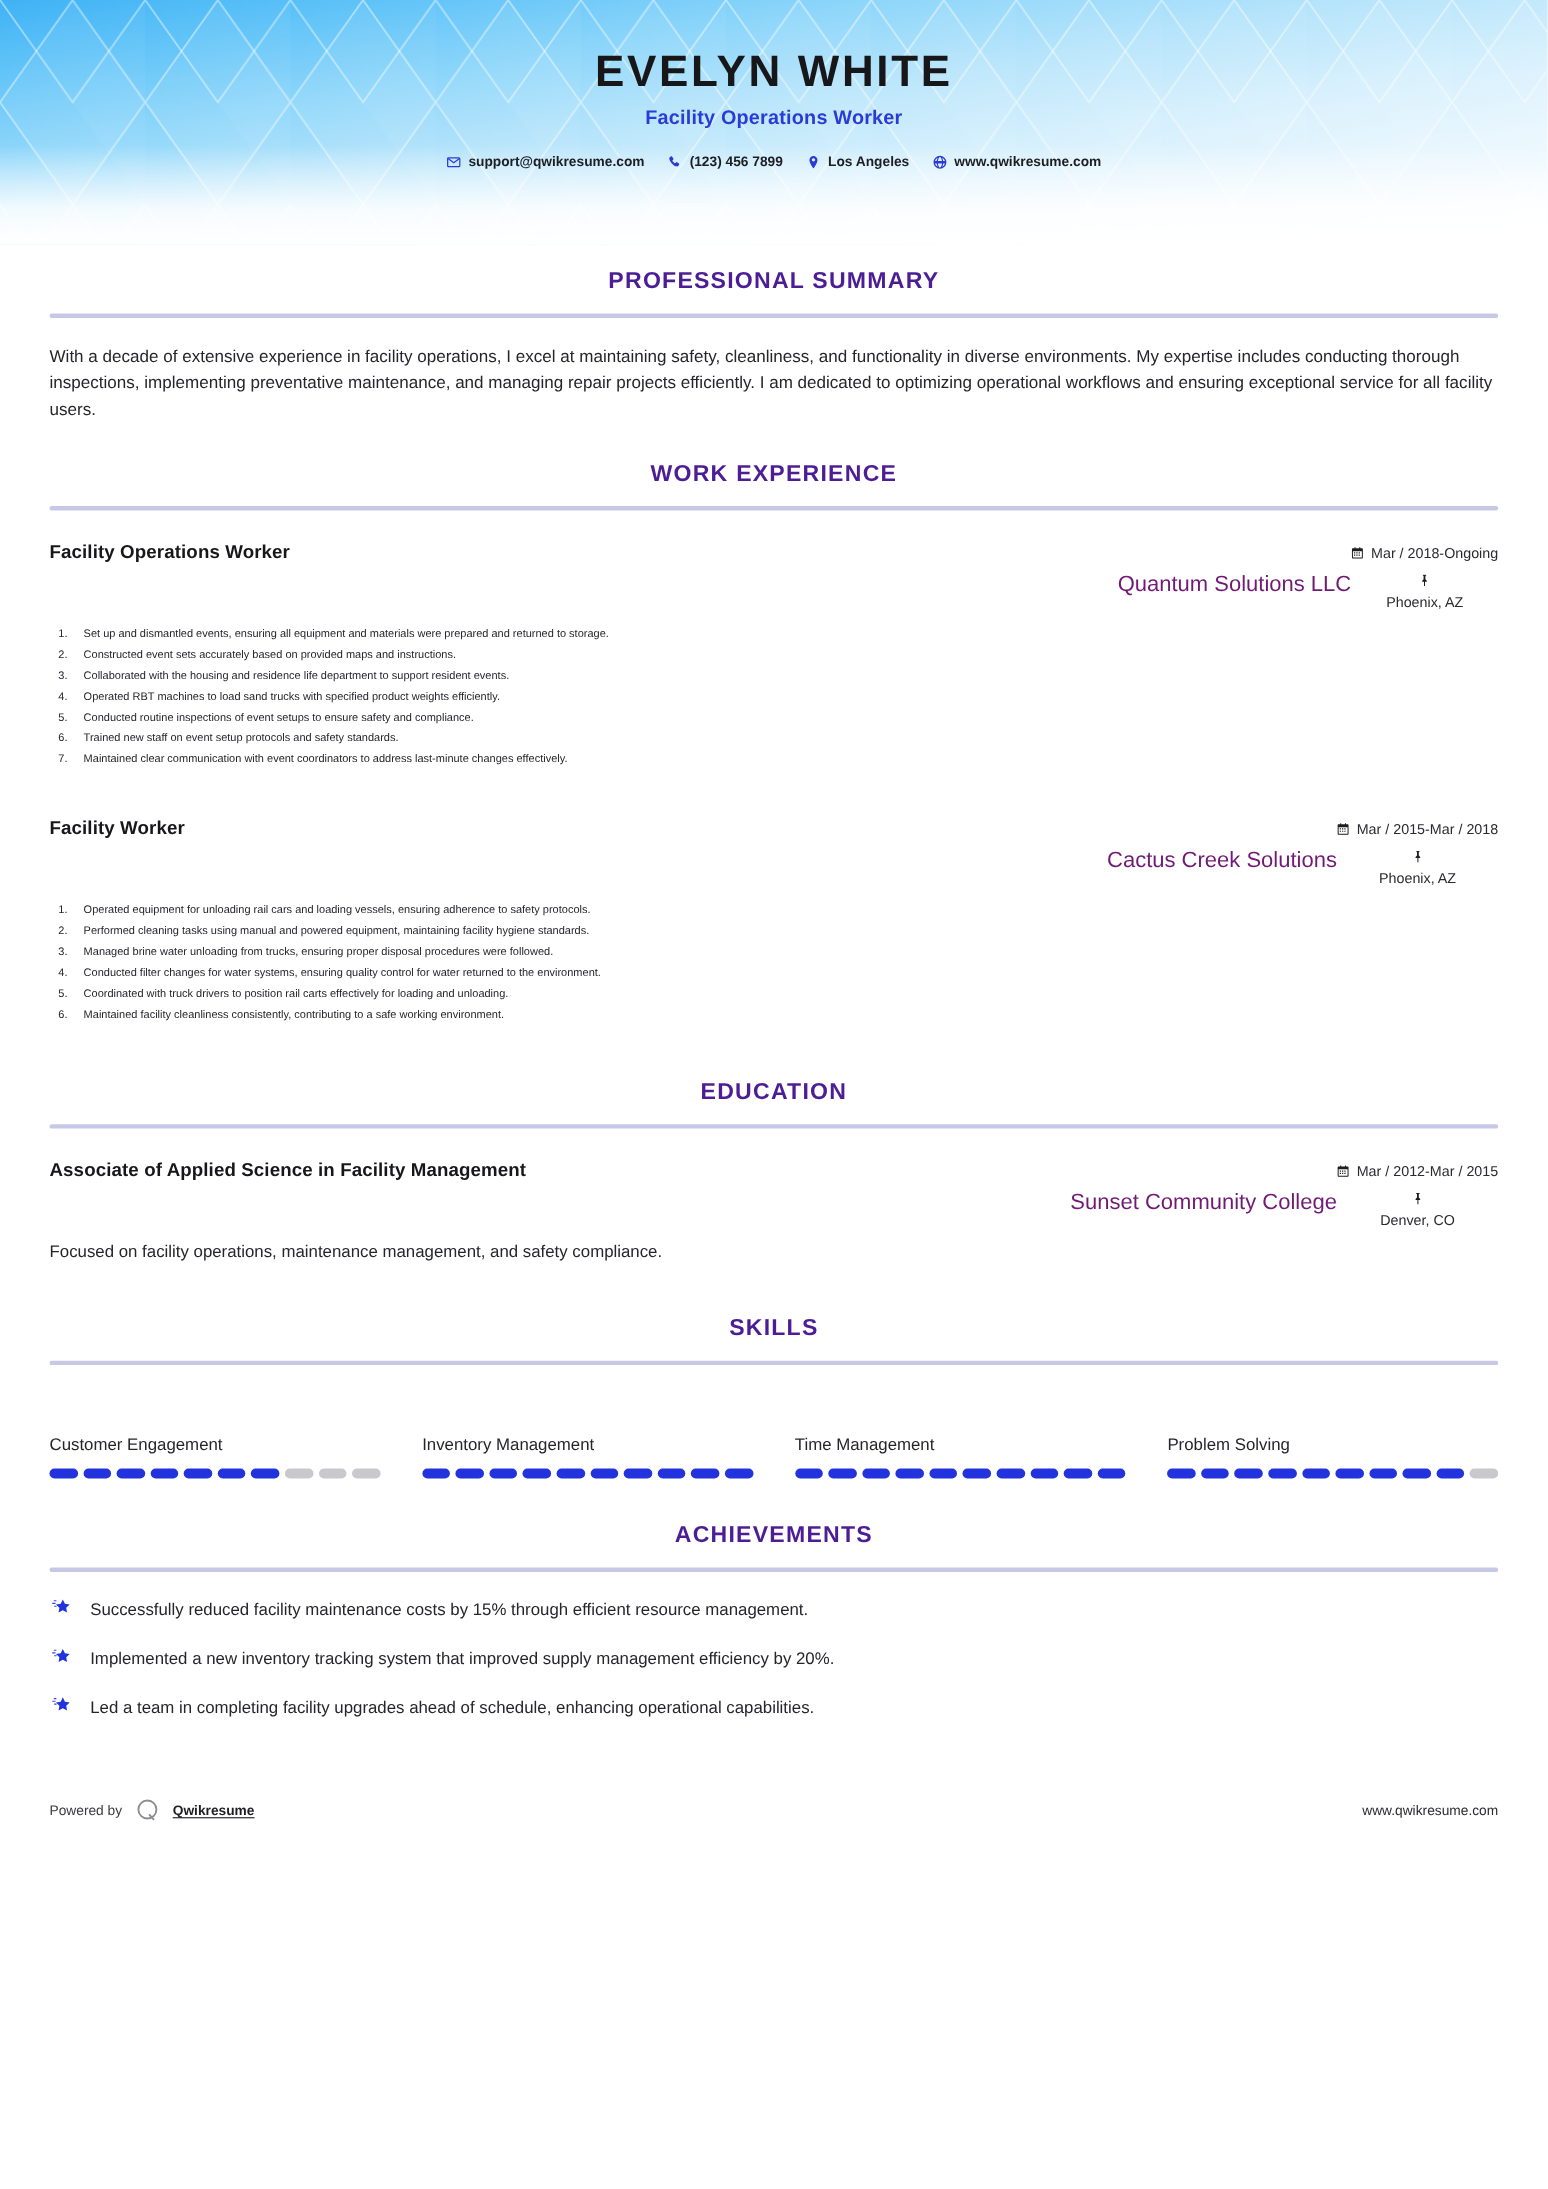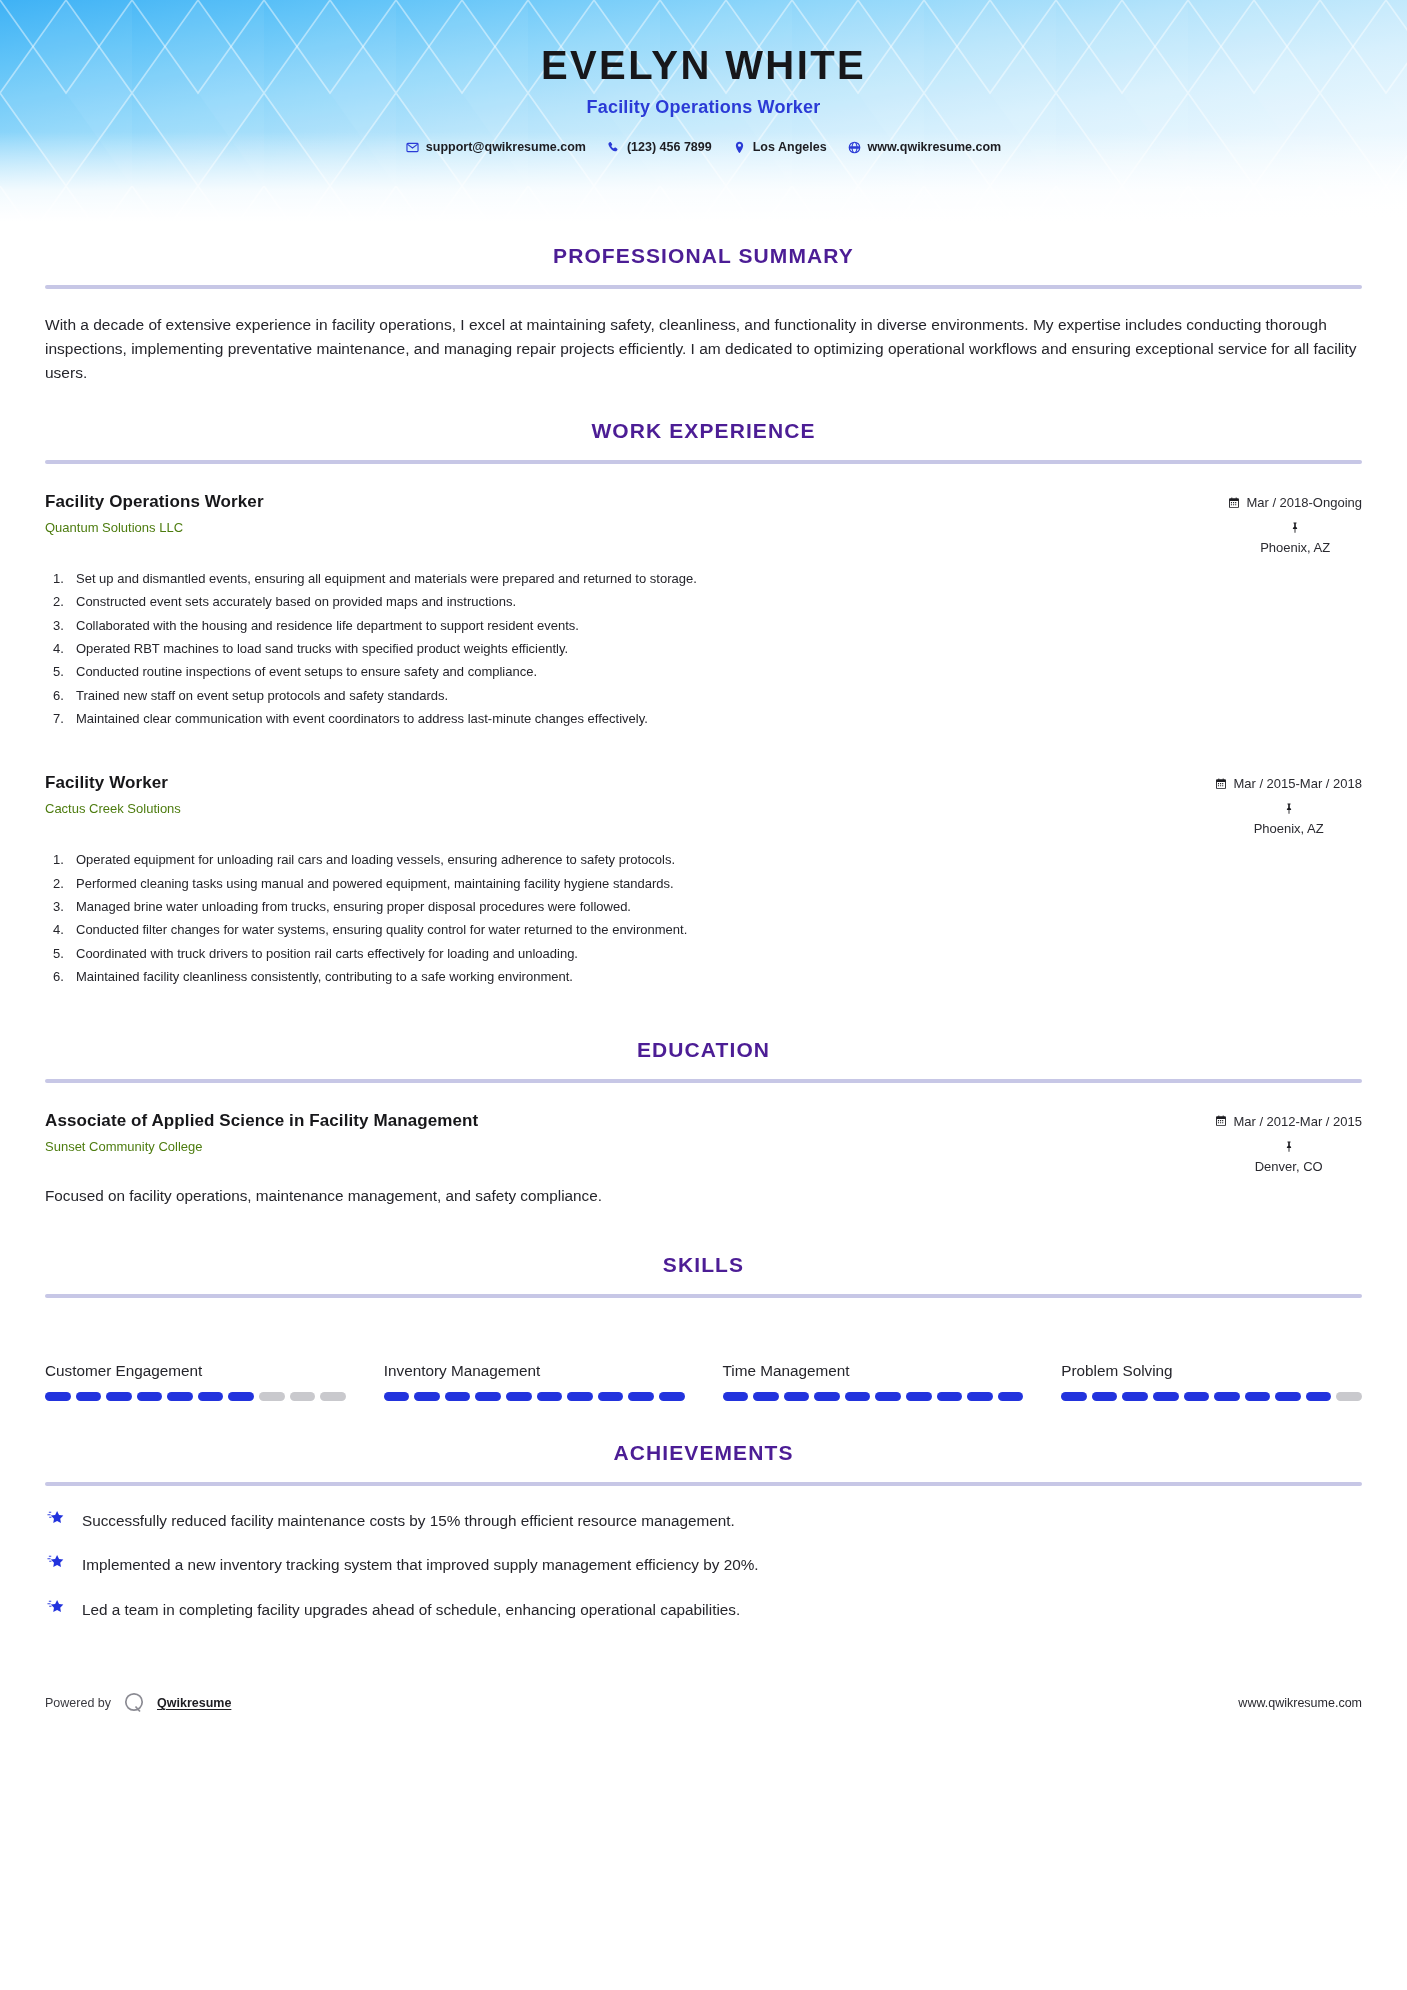--- a/index.html
+++ b/index.html
@@ -124,22 +124,23 @@
   }
   .entry-left { flex: 1 1 auto; min-width: 0; }
   .entry-title {
     font-size: 17px;
     font-weight: 700;
     color: #17171a;
     letter-spacing: 0.1px;
   }
   .entry-org {
     margin-top: 8px;
-    font-size: 13px;
-    color: #4d7c0f;
+    font-size: 20px;
+    color: #701a75;
+    text-align: right;
   }
   .entry-meta {
     flex: 0 0 auto;
     text-align: right;
     padding-top: 3px;
   }
   .meta-line {
     display: flex;
     align-items: center;
     justify-content: flex-end;
@@ -160,21 +161,21 @@
 
   .bullets {
     margin-top: 15px;
     list-style: none;
     counter-reset: b;
   }
   .bullets li {
     counter-increment: b;
     position: relative;
     padding-left: 31px;
-    font-size: 13px;
+    font-size: 10px;
     line-height: 1.45;
     color: #25252b;
     margin-bottom: 4.5px;
   }
   .bullets li::before {
     content: counter(b) ".";
     position: absolute;
     left: 8px;
     top: 0;
     color: #25252b;

